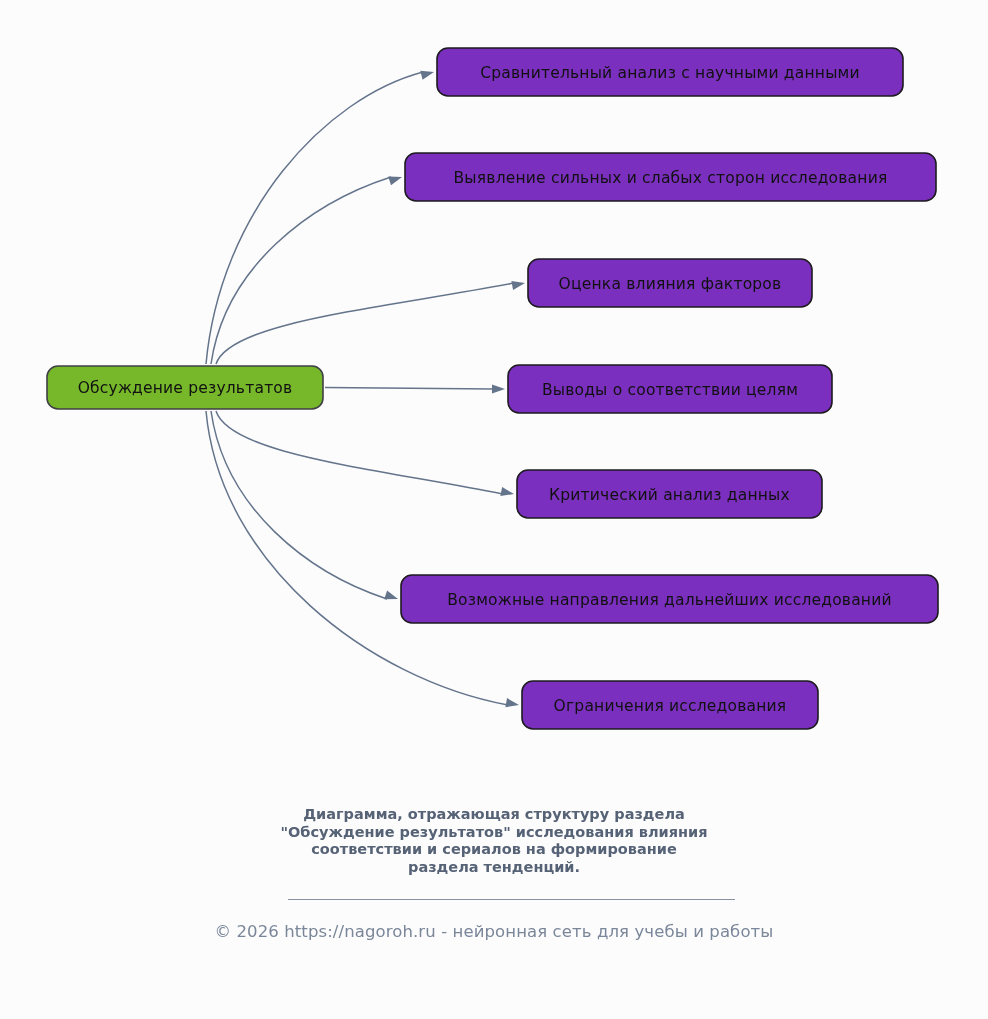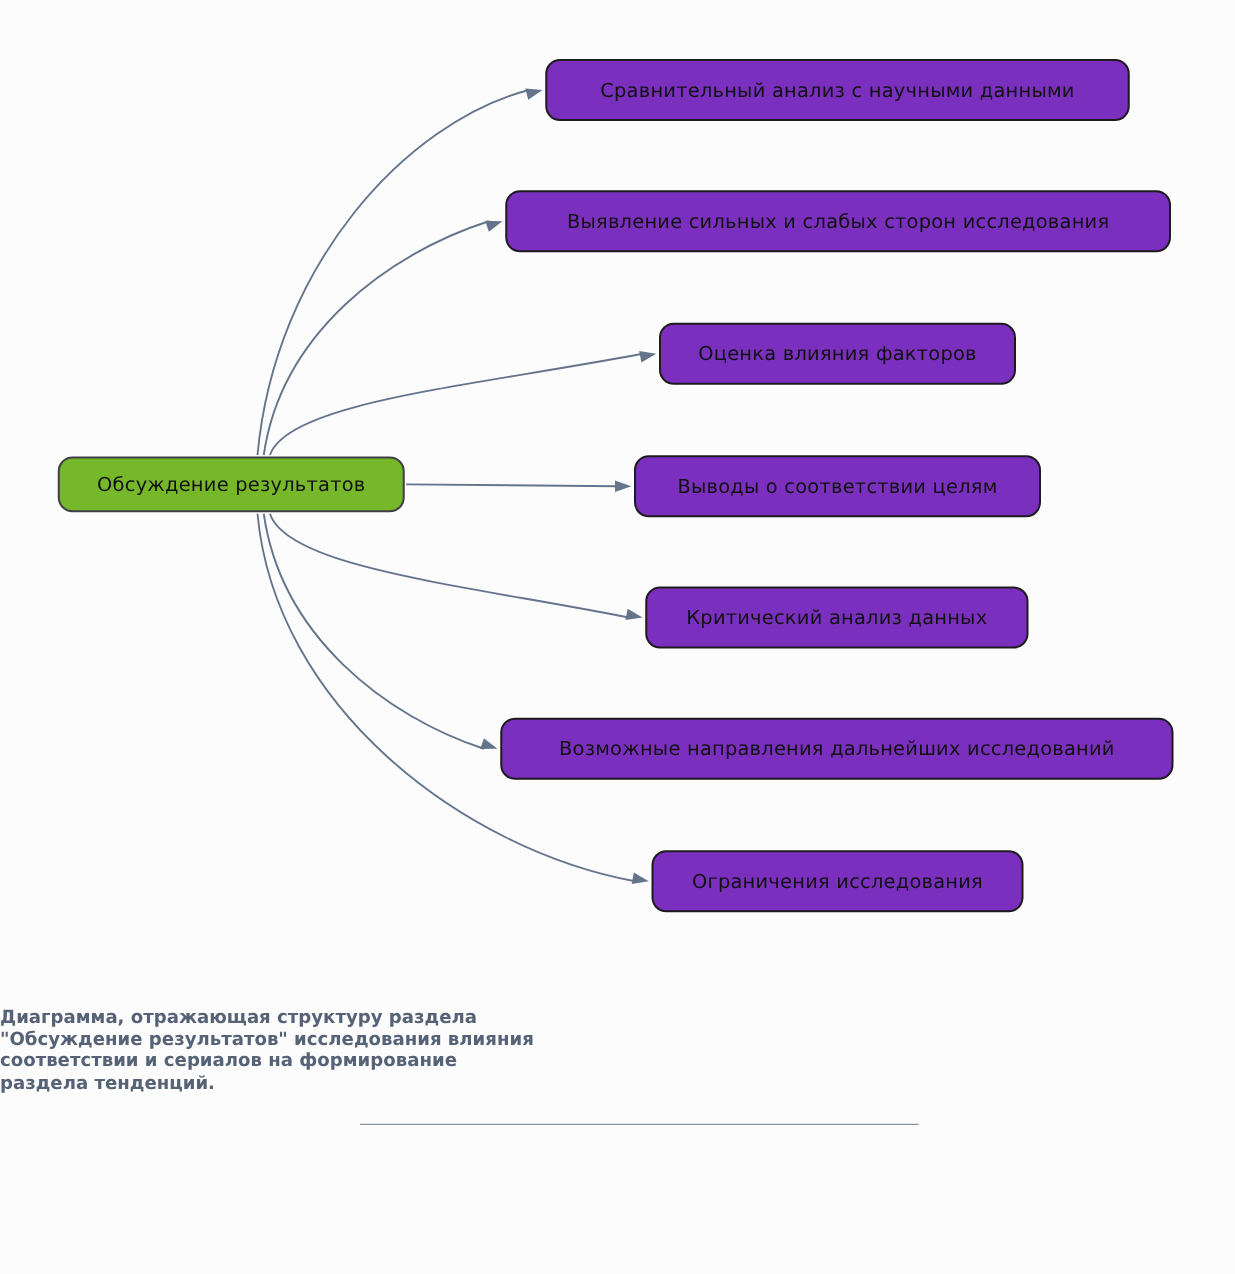--- a/index.html
+++ b/index.html
@@ -54,21 +54,21 @@
   }
   .edge-head {
     fill: #64748b;
     stroke: none;
   }
   .caption-block {
     position: absolute;
     left: 0;
     top: 806px;
     width: 988px;
-    text-align: left;
+    text-align: center;
   }
   .caption-line {
     font-family: "DejaVu Sans", sans-serif;
     font-weight: bold;
     font-size: 14.5px;
     color: #566275;
     line-height: 17.5px;
     white-space: pre;
   }
   .divider {
@@ -151,14 +151,15 @@
 
   <div class="caption-block">
     <div class="caption-line">Диаграмма, отражающая структуру раздела</div>
     <div class="caption-line">"Обсуждение результатов" исследования влияния</div>
     <div class="caption-line">соответствии и сериалов на формирование</div>
     <div class="caption-line">раздела тенденций.</div>
   </div>
 
   <div class="divider"></div>
 
+  <div class="footer">© 2026 https://nagoroh.ru - нейронная сеть для учебы и работы</div>
 
 </div>
 
 </body></html>

